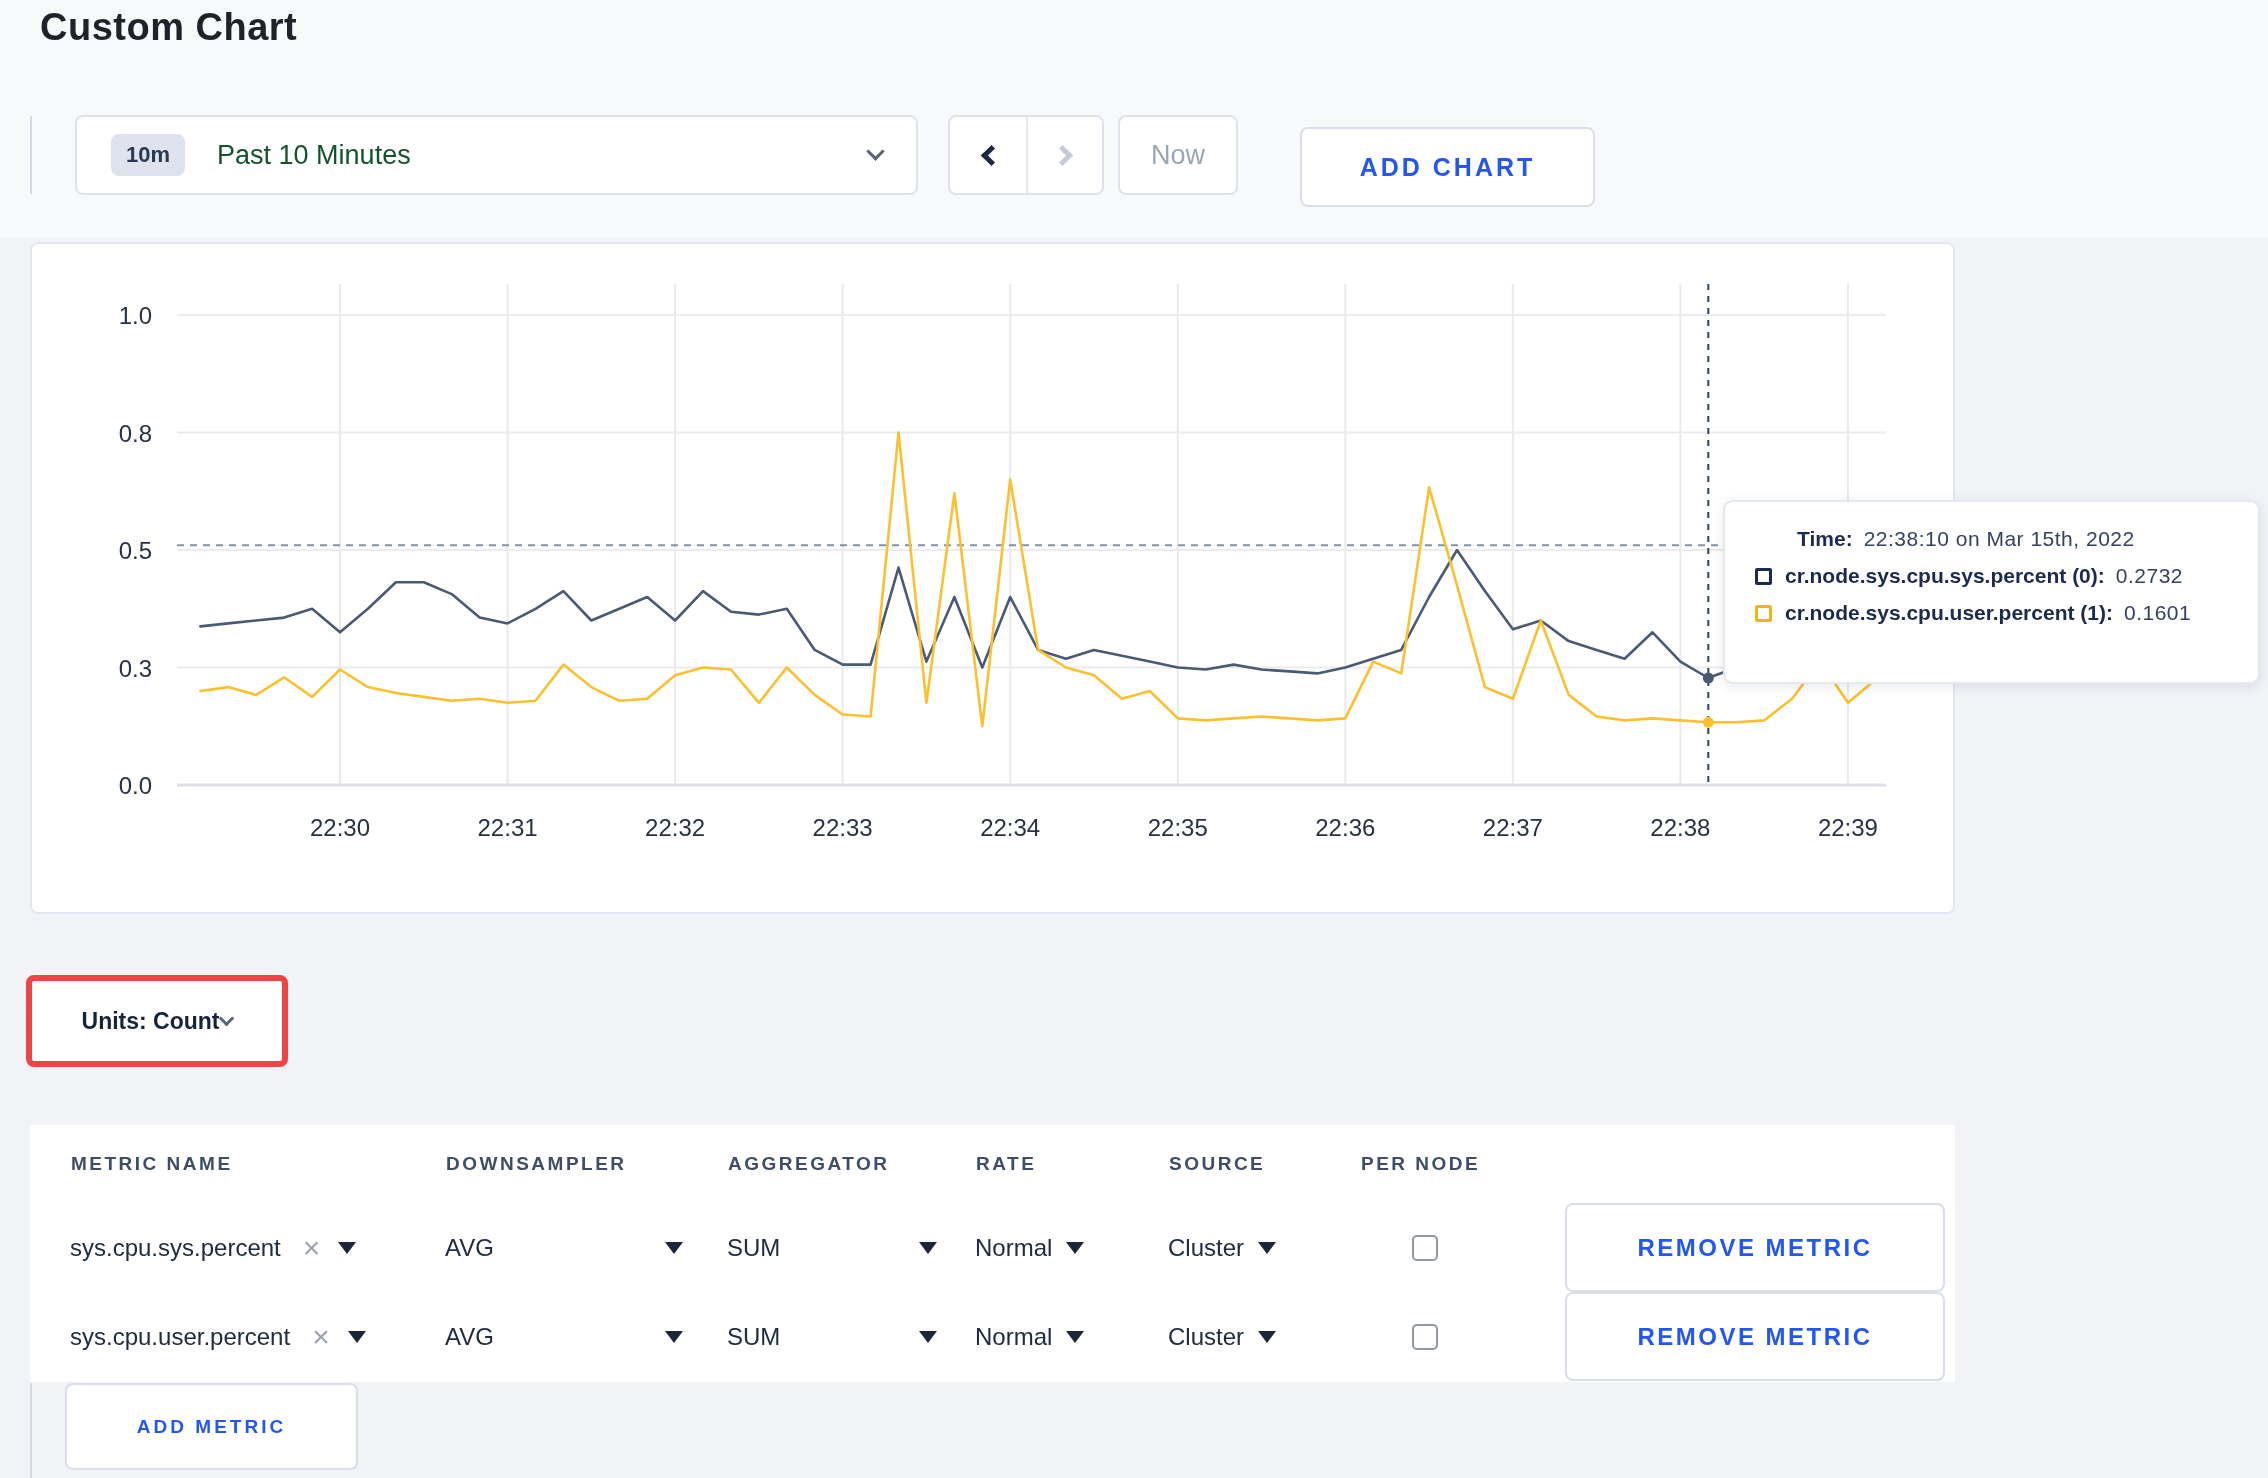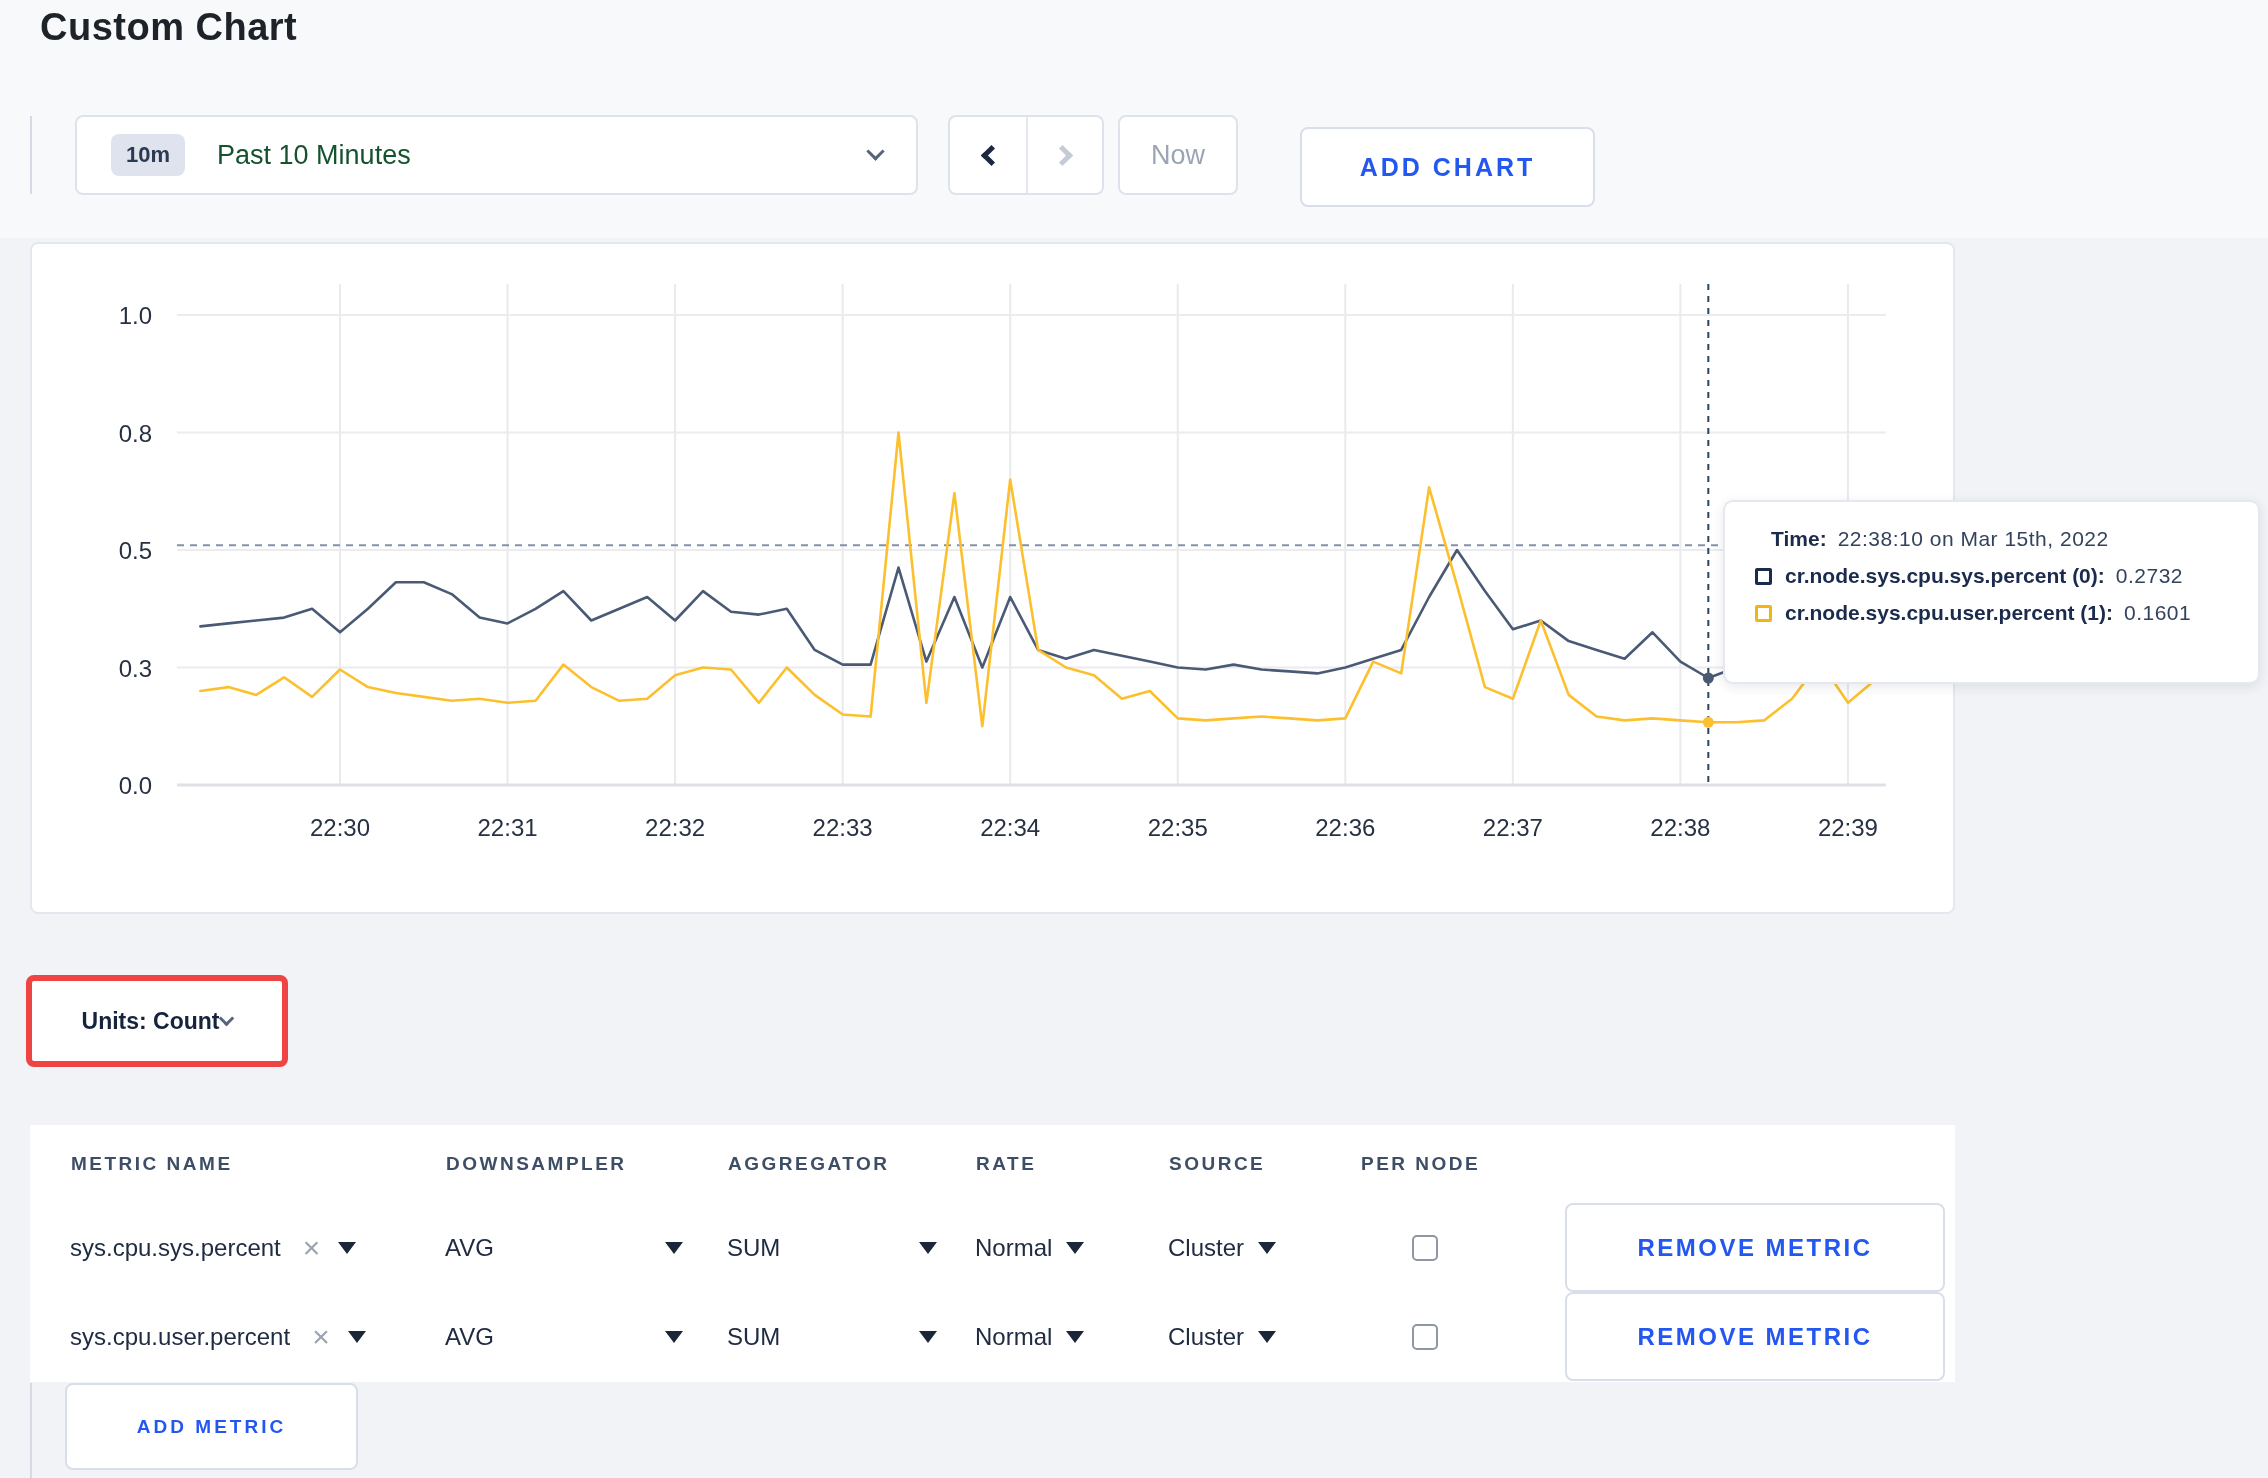--- a/index.html
+++ b/index.html
@@ -37,21 +37,21 @@
 
   .chart-card { position:absolute; left:30px; top:242px; width:1925px; height:672px; background:#fff;
     border:2px solid #e3e7ef; border-radius:8px; }
   .chart-card svg { display:block; }
   svg text { font-family:"Liberation Sans", sans-serif; fill:#273142; font-size:24px; }
 
   .tooltip { position:absolute; left:1723px; top:500px; width:537px; height:184px; background:#fff;
     border:2px solid #e4e8f0; border-radius:10px; box-shadow:0 3px 12px rgba(30,40,60,0.10); z-index:6;
     display:flex; flex-direction:column; gap:13px; padding:25px 24px 0 30px; }
   .tt-row { display:flex; align-items:center; font-size:21px; }
-  .tt-time-row { margin-left:16px; }
+  .tt-time-row { margin-left:42px; }
   .tt-label { font-weight:bold; color:#1b2b4d; }
   .tt-value { color:#33435e; margin-left:11px; letter-spacing:0.5px; }
   .tt-square { width:17px; height:17px; border:3px solid #1b2b4d; border-radius:2px; margin-right:13px; flex:0 0 auto; }
 
   .units-btn { position:absolute; left:26px; top:975px; width:262px; height:92px; background:#fff; border:6px solid #ef4444;
     border-radius:8px; display:flex; align-items:center; justify-content:center; gap:2px; cursor:pointer; }
   .units-label { font-size:23px; font-weight:bold; color:#16233c; }
   .units-btn .chev-down { margin-left:0; width:11px; height:11px; margin-top:-6px; }
   .remove-chart-btn { position:absolute; left:308px; top:975px; width:365px; height:92px; font-size:25px; }
 

